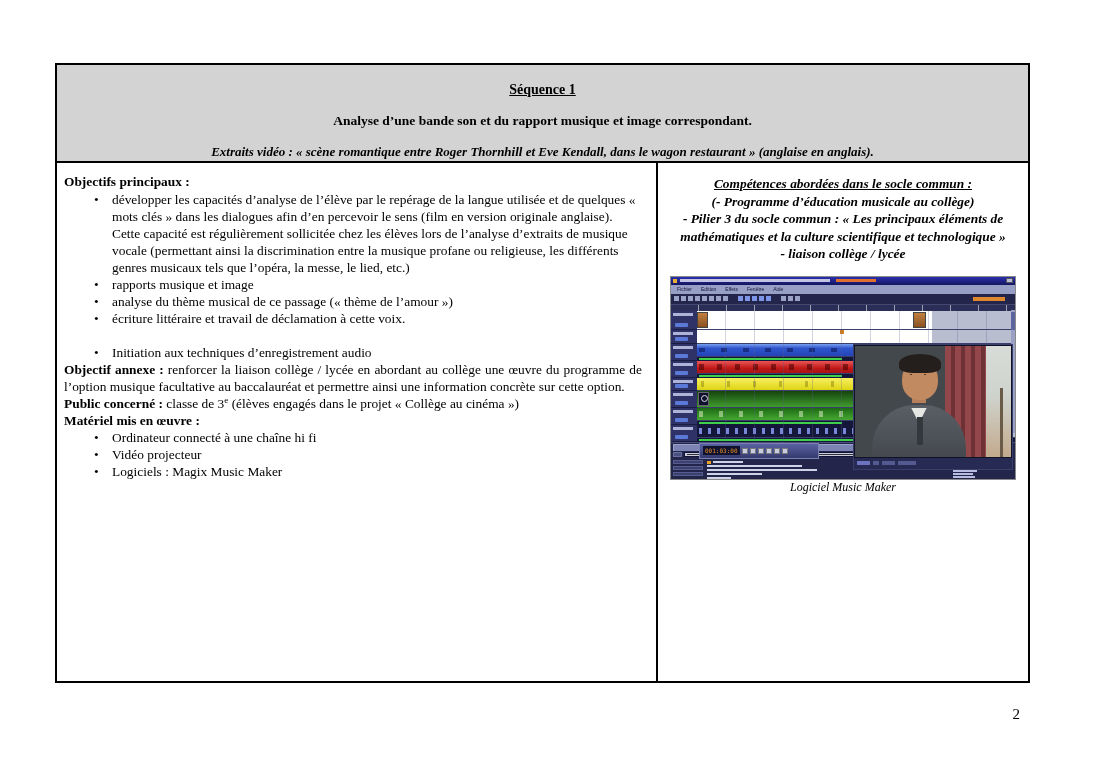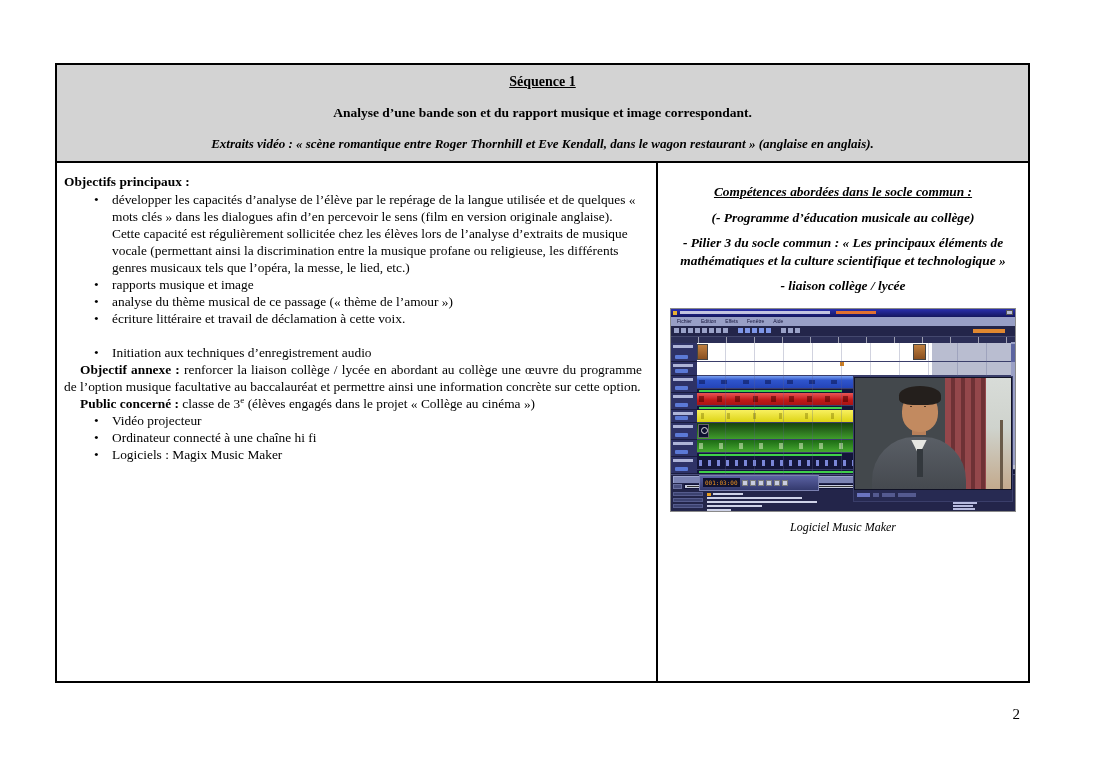--- a/index.html
+++ b/index.html
@@ -2,42 +2,42 @@
 <html><head>
 <meta charset="utf-8">
 <style>
   html,body{margin:0;padding:0;}
   body{width:1100px;height:777px;background:#fff;font-family:"Liberation Serif",serif;color:#000;position:relative;overflow:hidden;}
   .sheet{position:absolute;inset:0;}
 
   
   .doc{position:absolute;left:55px;top:63px;width:971px;border:2px solid #000;box-sizing:content-box;}
   .head{background:#d3d3d3;border-bottom:2px solid #000;text-align:center;height:98px;box-sizing:border-box;padding-top:9px;}
-  .head .t1{font-weight:bold;font-size:14px;text-decoration:underline;margin:0;}
+  .head .t1{font-weight:bold;font-size:14px;text-decoration:underline;margin:8px;}
   .head .t2{font-weight:bold;font-size:13.5px;margin:15px 0 0;}
   .head .t3{font-weight:bold;font-style:italic;font-size:13px;margin:15px 0 0;}
 
   .bodyrow{display:flex;min-height:518px;}
   .lcell{box-sizing:border-box;width:601px;border-right:2px solid #000;padding:10px 14px 10px 7px;font-size:13.4px;line-height:17px;}
   .lcell p{margin:0;}
-  .b{font-weight:bold;margin-left:16px;}
+  .b{font-weight:bold;}
   ul.obj{margin:1px 0 0;padding:0;list-style:none;}
   ul.obj li{position:relative;padding-left:48px;}
   ul.obj li::before{content:"\2022";position:absolute;left:30px;top:0;}
   ul.obj li.spaced{margin-top:17px;}
   .annex{margin-top:44px;text-align:justify;}
   .public{margin-top:16px;}
   .material{margin-top:16px;}
   ul.mat{margin:0;padding:0;list-style:none;}
   ul.mat li{position:relative;padding-left:48px;}
   ul.mat li::before{content:"\2022";position:absolute;left:30px;top:0;}
   sup{font-size:9px;line-height:0;}
 
   .rcell{flex:1;text-align:center;font-weight:bold;font-style:italic;font-size:13.4px;line-height:17.5px;padding:12px 3px 0;box-sizing:border-box;}
-  .rcell p{margin:8px;}
+  .rcell p{margin:0;}
   .rh{text-decoration:underline;}
   .programme{margin-top:64px;}
   .pilier3{margin-top:17px;}
   .liaison{margin-top:31px;}
   .caption{margin-top:5px;font-weight:normal;font-size:12px;}
 
   .pagenum{position:absolute;right:80px;top:706px;font-size:15px;}
 
   
   .mm{position:relative;width:344px;height:202px;margin:14px auto 0;background:#2c3060;font-style:normal;font-weight:normal;text-align:left;outline:1px solid #8a8a8a;overflow:hidden;}
@@ -147,23 +147,24 @@
           <li><span>rapports musique et image</span></li>
           <li><span>analyse du thème musical de ce passage (« thème de l’amour »)</span></li>
           <li><span>écriture littéraire et travail de déclamation à cette voix.</span></li>
           <li class="spaced"><span>Initiation aux techniques d’enregistrement audio</span></li>
         </ul>
 
         <p class="annex"><span class="b">Objectif annexe :</span><span> renforcer la liaison collège / lycée en abordant au collège une œuvre du programme de l’option musique facultative au baccalauréat et permettre ainsi une information concrète sur cette option.</span></p>
 
         <p class="public"><span class="b">Public concerné :</span><span> classe de 3</span><sup>e</sup><span> (élèves engagés dans le projet « Collège au cinéma »)</span></p>
 
+        <p class="material b">Matériel mis en œuvre :</p>
         <ul class="mat">
+          <li><span>Ordinateur connecté à une chaîne hi fi</span></li>
           <li><span>Vidéo projecteur</span></li>
-          <li><span>Ordinateur connecté à une chaîne hi fi</span></li>
           <li><span>Logiciels : Magix Music Maker</span></li>
         </ul>
       </div>
 
       <div class="rcell">
         <p class="rh">Compétences abordées dans le socle commun :</p>
         <p class="programme">(- Programme d’éducation musicale au collège)</p>
         <p class="pilier3">- Pilier 3 du socle commun : « Les principaux éléments de mathématiques et la culture scientifique et technologique »</p>
         <p class="liaison">- liaison collège / lycée</p>
 

